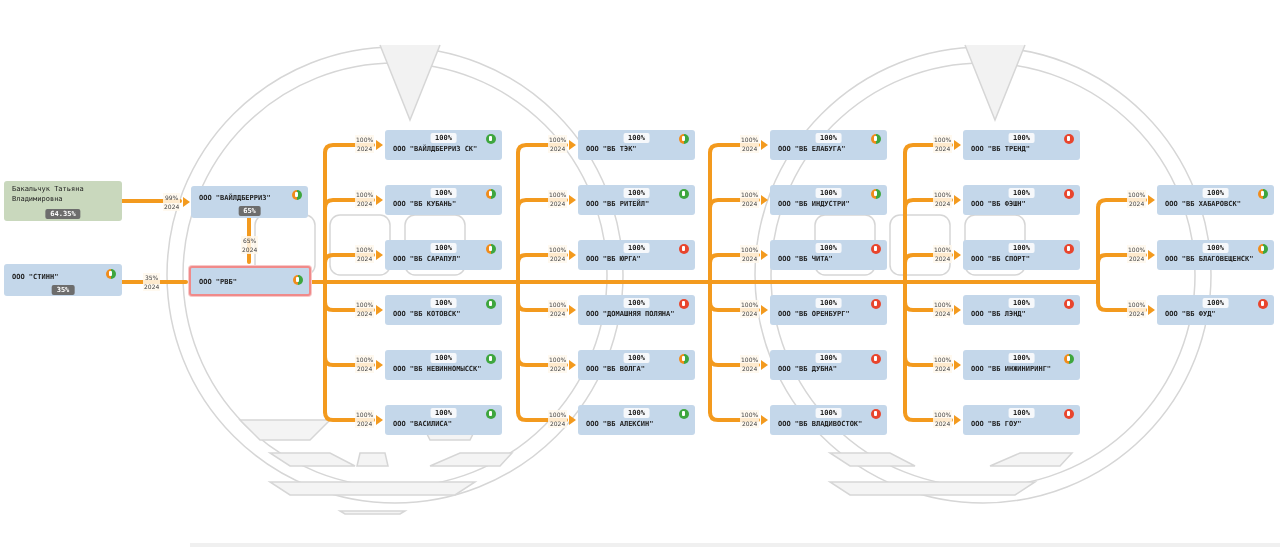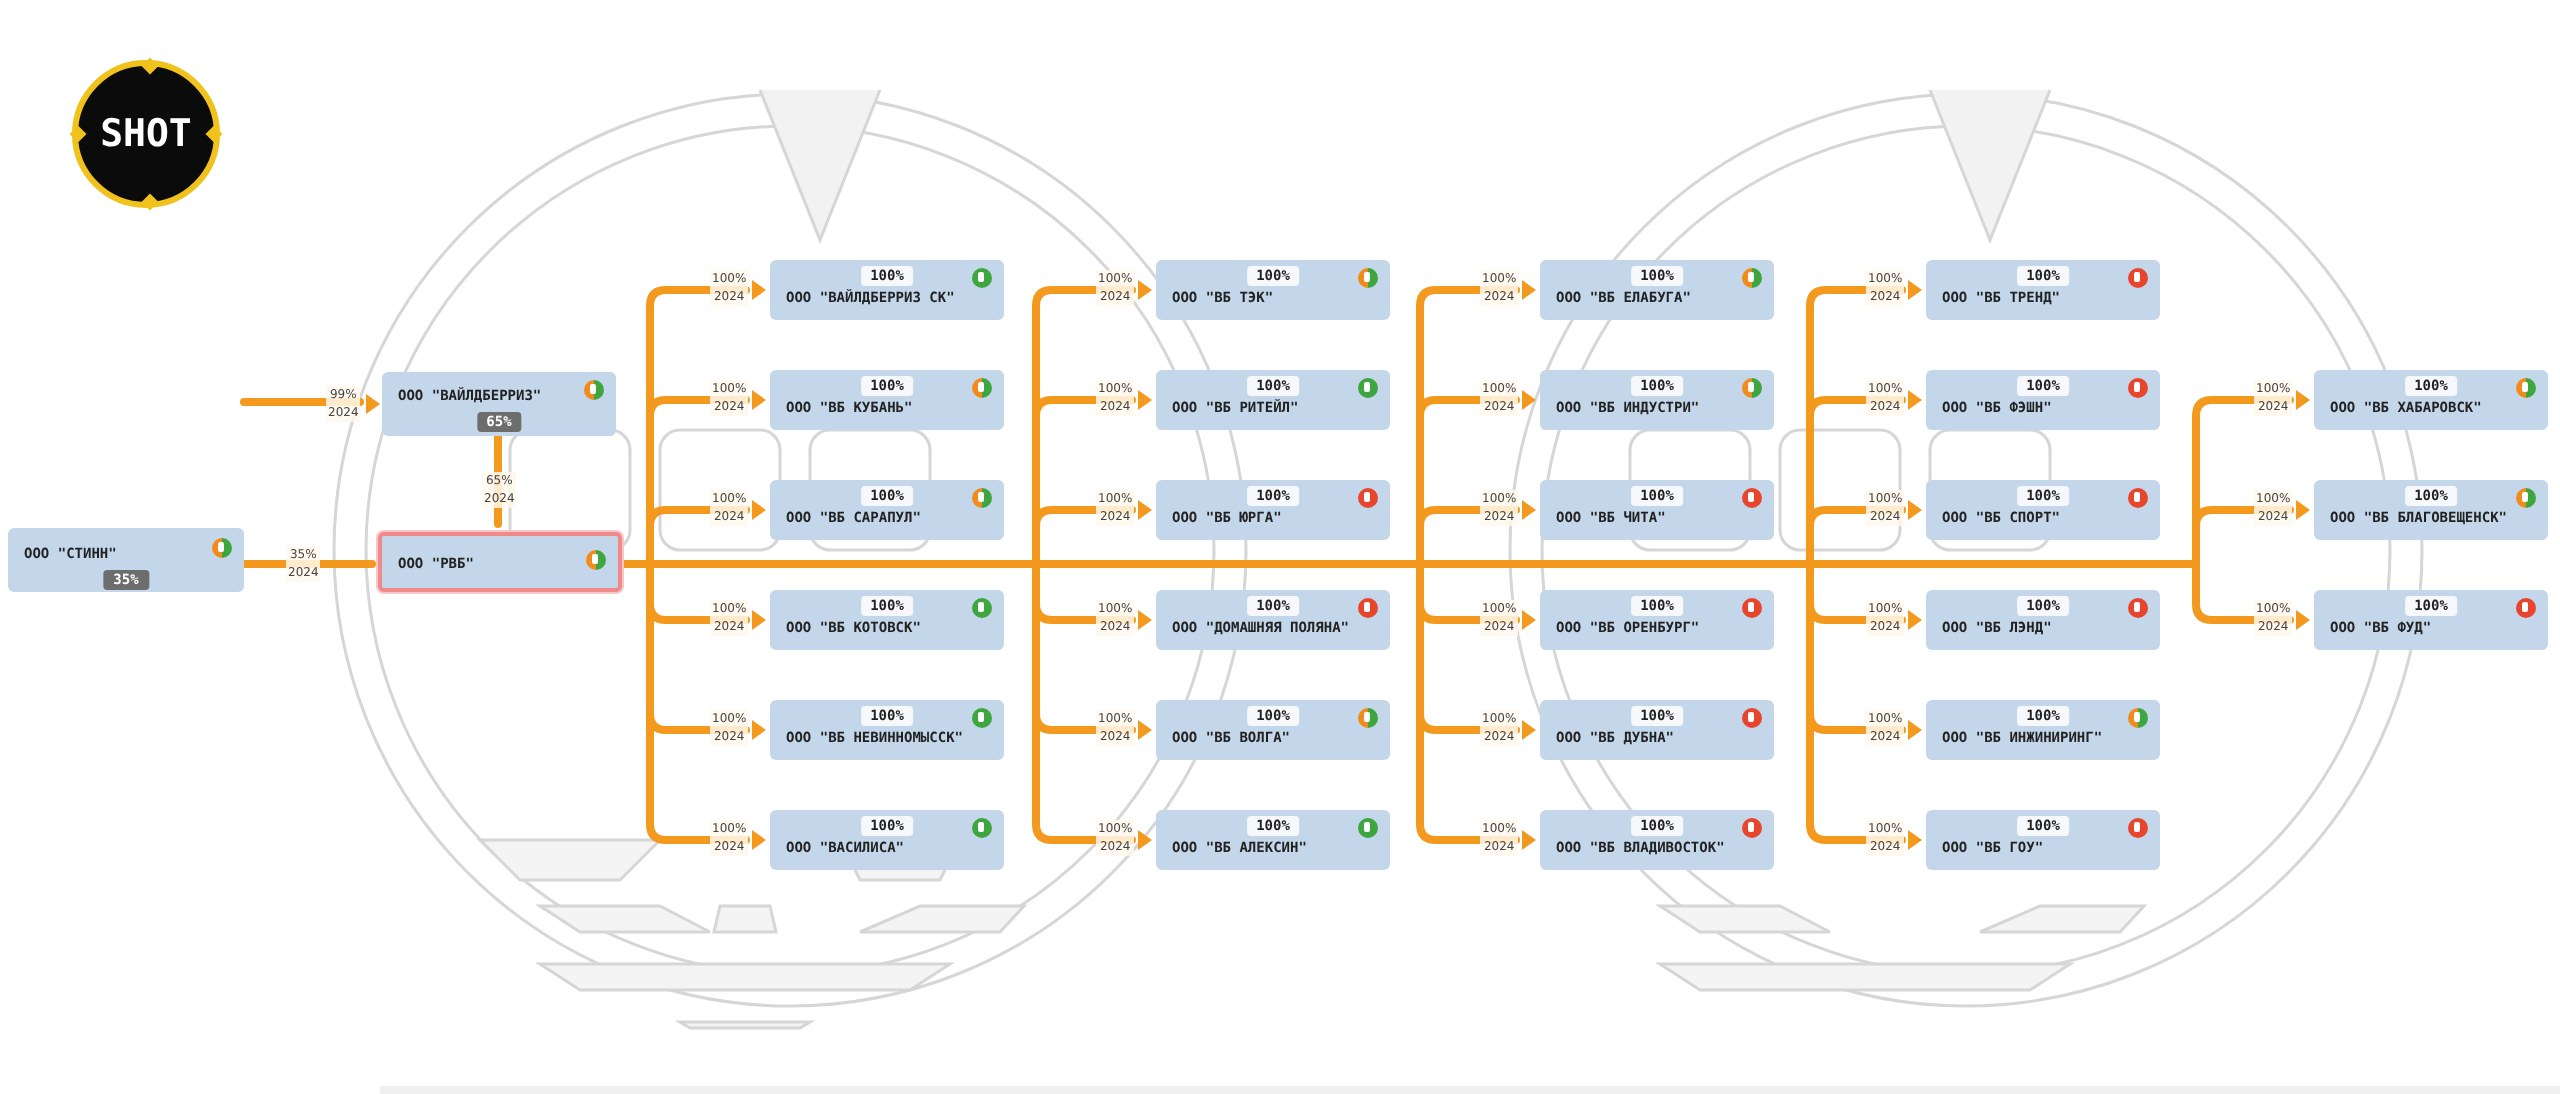--- a/index.html
+++ b/index.html
@@ -99,28 +99,26 @@
       <path d="M905 263 Q905 255 913 255 L951 255" fill="none" stroke="#f39a1e" stroke-width="4" stroke-linecap="round"></path>
       <path d="M905 302 Q905 310 913 310 L951 310" fill="none" stroke="#f39a1e" stroke-width="4" stroke-linecap="round"></path>
       <path d="M905 357 Q905 365 913 365 L951 365" fill="none" stroke="#f39a1e" stroke-width="4" stroke-linecap="round"></path>
       <path d="M905 412 Q905 420 913 420 L951 420" fill="none" stroke="#f39a1e" stroke-width="4" stroke-linecap="round"></path>
       <path d="M1098 208 L1098 302" fill="none" stroke="#f39a1e" stroke-width="4" stroke-linecap="round"></path>
       <path d="M1098 208 Q1098 200 1106 200 L1145 200" fill="none" stroke="#f39a1e" stroke-width="4" stroke-linecap="round"></path>
       <path d="M1098 263 Q1098 255 1106 255 L1145 255" fill="none" stroke="#f39a1e" stroke-width="4" stroke-linecap="round"></path>
       <path d="M1098 302 Q1098 310 1106 310 L1145 310" fill="none" stroke="#f39a1e" stroke-width="4" stroke-linecap="round"></path>
     </svg>
 
-  <div class="logo">
-    <i class="tick" style="left:33px;top:-3px"></i>
-    <i class="tick" style="left:33px;bottom:-3px"></i>
-    <i class="tick" style="left:-3px;top:31px"></i>
-    <i class="tick" style="right:-3px;top:31px"></i>
-    <span>SHOT</span>
-  </div>
-
+
+  <div class="node green" style="left:4px;top:181px;width:118px;height:40px;">
+    <div class="name" style="top:4px;font-weight:normal;">Бакальчук Татьяна</div>
+    <div class="name" style="top:14px;font-weight:normal;">Владимировна</div>
+    <div class="badge" style="top:28px;">64.35%</div>
+  </div>
 
   <div class="node" style="left:4px;top:264px;width:118px;height:32px;">
     <div class="name" style="top:9px;">ООО "СТИНН"</div>
     <div class="badge" style="top:21px;">35%</div>
     <div class="status mixed" style="right:6px;top:5px;"></div>
   </div>
 
   <div class="node" style="left:191px;top:186px;width:117px;height:32px;">
     <div class="name" style="top:8px;">ООО "ВАЙЛДБЕРРИЗ"</div>
     <div class="badge" style="top:20px;">65%</div>

